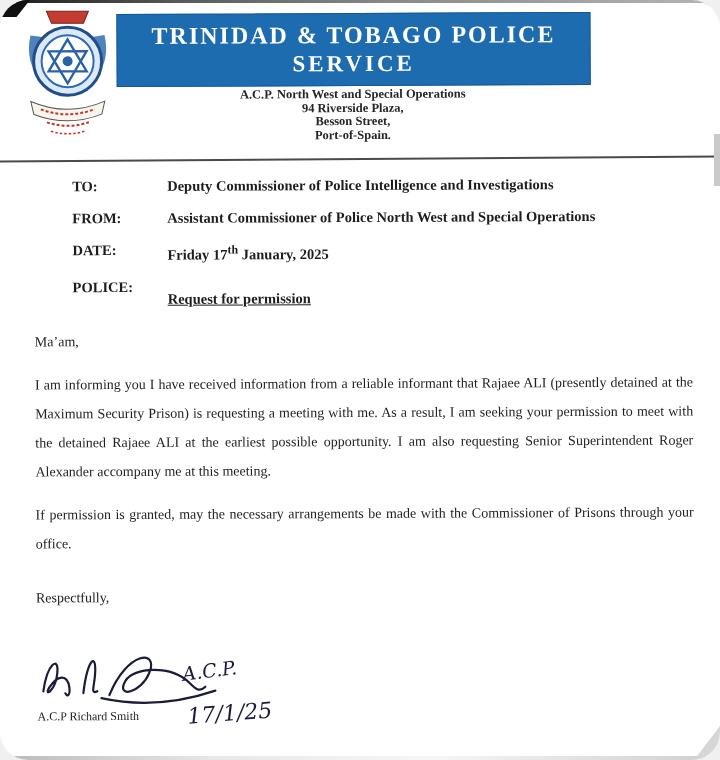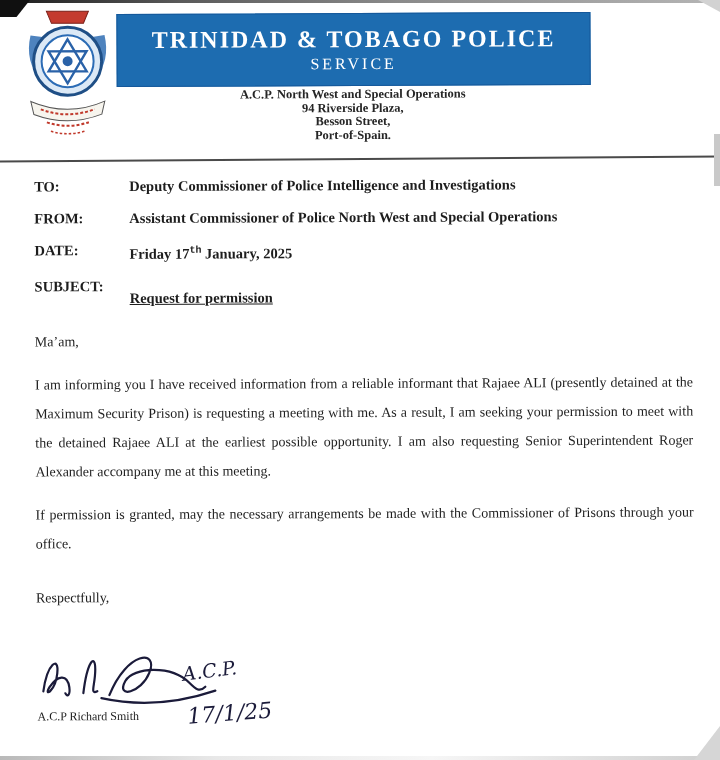--- a/index.html
+++ b/index.html
@@ -1,19 +1,19 @@
 <!DOCTYPE html>
 <html><head>
 <meta charset="utf-8">
 <title>Scanned Letter</title>
 <style>
   html,body { margin:0; padding:0; background:#f0f0f0; }
   .page {
     position:relative; width:720px; height:760px; background:#ffffff;
-    overflow:hidden; font-family:"Liberation Serif", serif; color:#1d1d1d;
+    overflow:hidden; font-family:"Liberation Serif", serif; color:#1d1d1d;border-radius:28px;
   }
   .content { position:absolute; inset:0; transform:rotate(-0.25deg); }
 
   
   .scan-top-edge { position:absolute; top:0; left:0; width:720px; height:3px;
     background:linear-gradient(to right,#1a1a1a,#5a5a5a 25%,#8a8a8a 55%,#b5b5b5 100%); z-index:5; }
   .scan-corner-mark { position:absolute; top:0; left:0; width:30px; height:17px; background:#101010;
     clip-path:polygon(0 0,100% 0,55% 100%,0 100%); z-index:6; }
   .scan-corner-tr { position:absolute; top:0; right:0; width:22px; height:12px; background:#d2d2d2;
     clip-path:polygon(100% 0,100% 100%,0 0); z-index:5; }
@@ -24,33 +24,33 @@
     clip-path:polygon(100% 0,100% 100%,0 100%); z-index:5; }
 
   
   .crest { position:absolute; left:22px; top:4px; width:94px; height:132px; }
   .banner {
     position:absolute; left:118px; top:13px; width:472px; height:71px;
     background:#1d6cb0; border:1px solid #15589a; color:#fff;
     display:flex; flex-direction:column; justify-content:center; align-items:center; gap:2px;
   }
   .banner-line1 { font-size:24px; font-weight:bold; letter-spacing:2px; }
-  .banner-line2 { font-size:16px; font-weight:normal; letter-spacing:3px; }
+  .banner-line2 { font-size:23px; font-weight:bold; letter-spacing:3px; }
   .address { position:absolute; left:118px; top:88px; width:472px; text-align:center;
     font-weight:bold; font-size:12.5px; line-height:13.5px; color:#262626; }
 
   .rule { position:absolute; left:-5px; top:158px; width:730px; margin:0; border:none;
     border-top:2px solid #4a4a4a; transform:rotate(-0.15deg); }
 
   
   .memo { position:absolute; left:35px; top:176px; width:660px; }
   .memo-row { display:flex; margin-bottom:13px; font-size:14.5px; font-weight:bold; line-height:19px; }
-  .memo-label { flex:0 0 95px; }
+  .memo-label { flex:0 0 95px;margin-left:38px; }
   .memo-value { }
-  .memo-value sup { font-size:10px; vertical-align:super;font-family:Liberation Mono, monospace; }
+  .memo-value sup { font-size:12px; vertical-align:super; }
   .subject-value { text-decoration:underline;margin-top:12px; }
 
   
   .letter-body { position:absolute; left:35px; top:326px; width:658px;
     font-size:14px; line-height:29px; color:#1f1f1f; }
   .para { margin:14px 0 0 0; text-align:justify; }
   .closing { margin-top:25px; }
 
   
   .sig-block { position:absolute; left:30px; top:642px; width:340px; height:110px; }
@@ -107,21 +107,21 @@
       </div>
       <div class="memo-row">
         <span class="memo-label">FROM:</span>
         <span class="memo-value">Assistant Commissioner of Police North West and Special Operations</span>
       </div>
       <div class="memo-row">
         <span class="memo-label">DATE:</span>
         <span class="memo-value"><span>Friday 17</span><sup>th</sup><span> January, 2025</span></span>
       </div>
       <div class="memo-row">
-        <span class="memo-label">SUBJECT:</span>
+        <span class="memo-label">POLICE:</span>
         <span class="memo-value subject-value">Request for permission</span>
       </div>
     </section>
 
     <section class="letter-body">
       <div class="salutation">Ma’am,</div>
       <p class="para">I am informing you I have received information from a reliable informant that Rajaee ALI (presently detained at the Maximum Security Prison) is requesting a meeting with me.  As a result, I am seeking your permission to meet with the detained Rajaee ALI at the earliest possible opportunity.  I am also requesting Senior Superintendent Roger Alexander accompany me at this meeting.</p>
       <p class="para">If permission is granted, may the necessary arrangements be made with the Commissioner of Prisons through your office.</p>
       <div class="closing">Respectfully,</div>
     </section>

